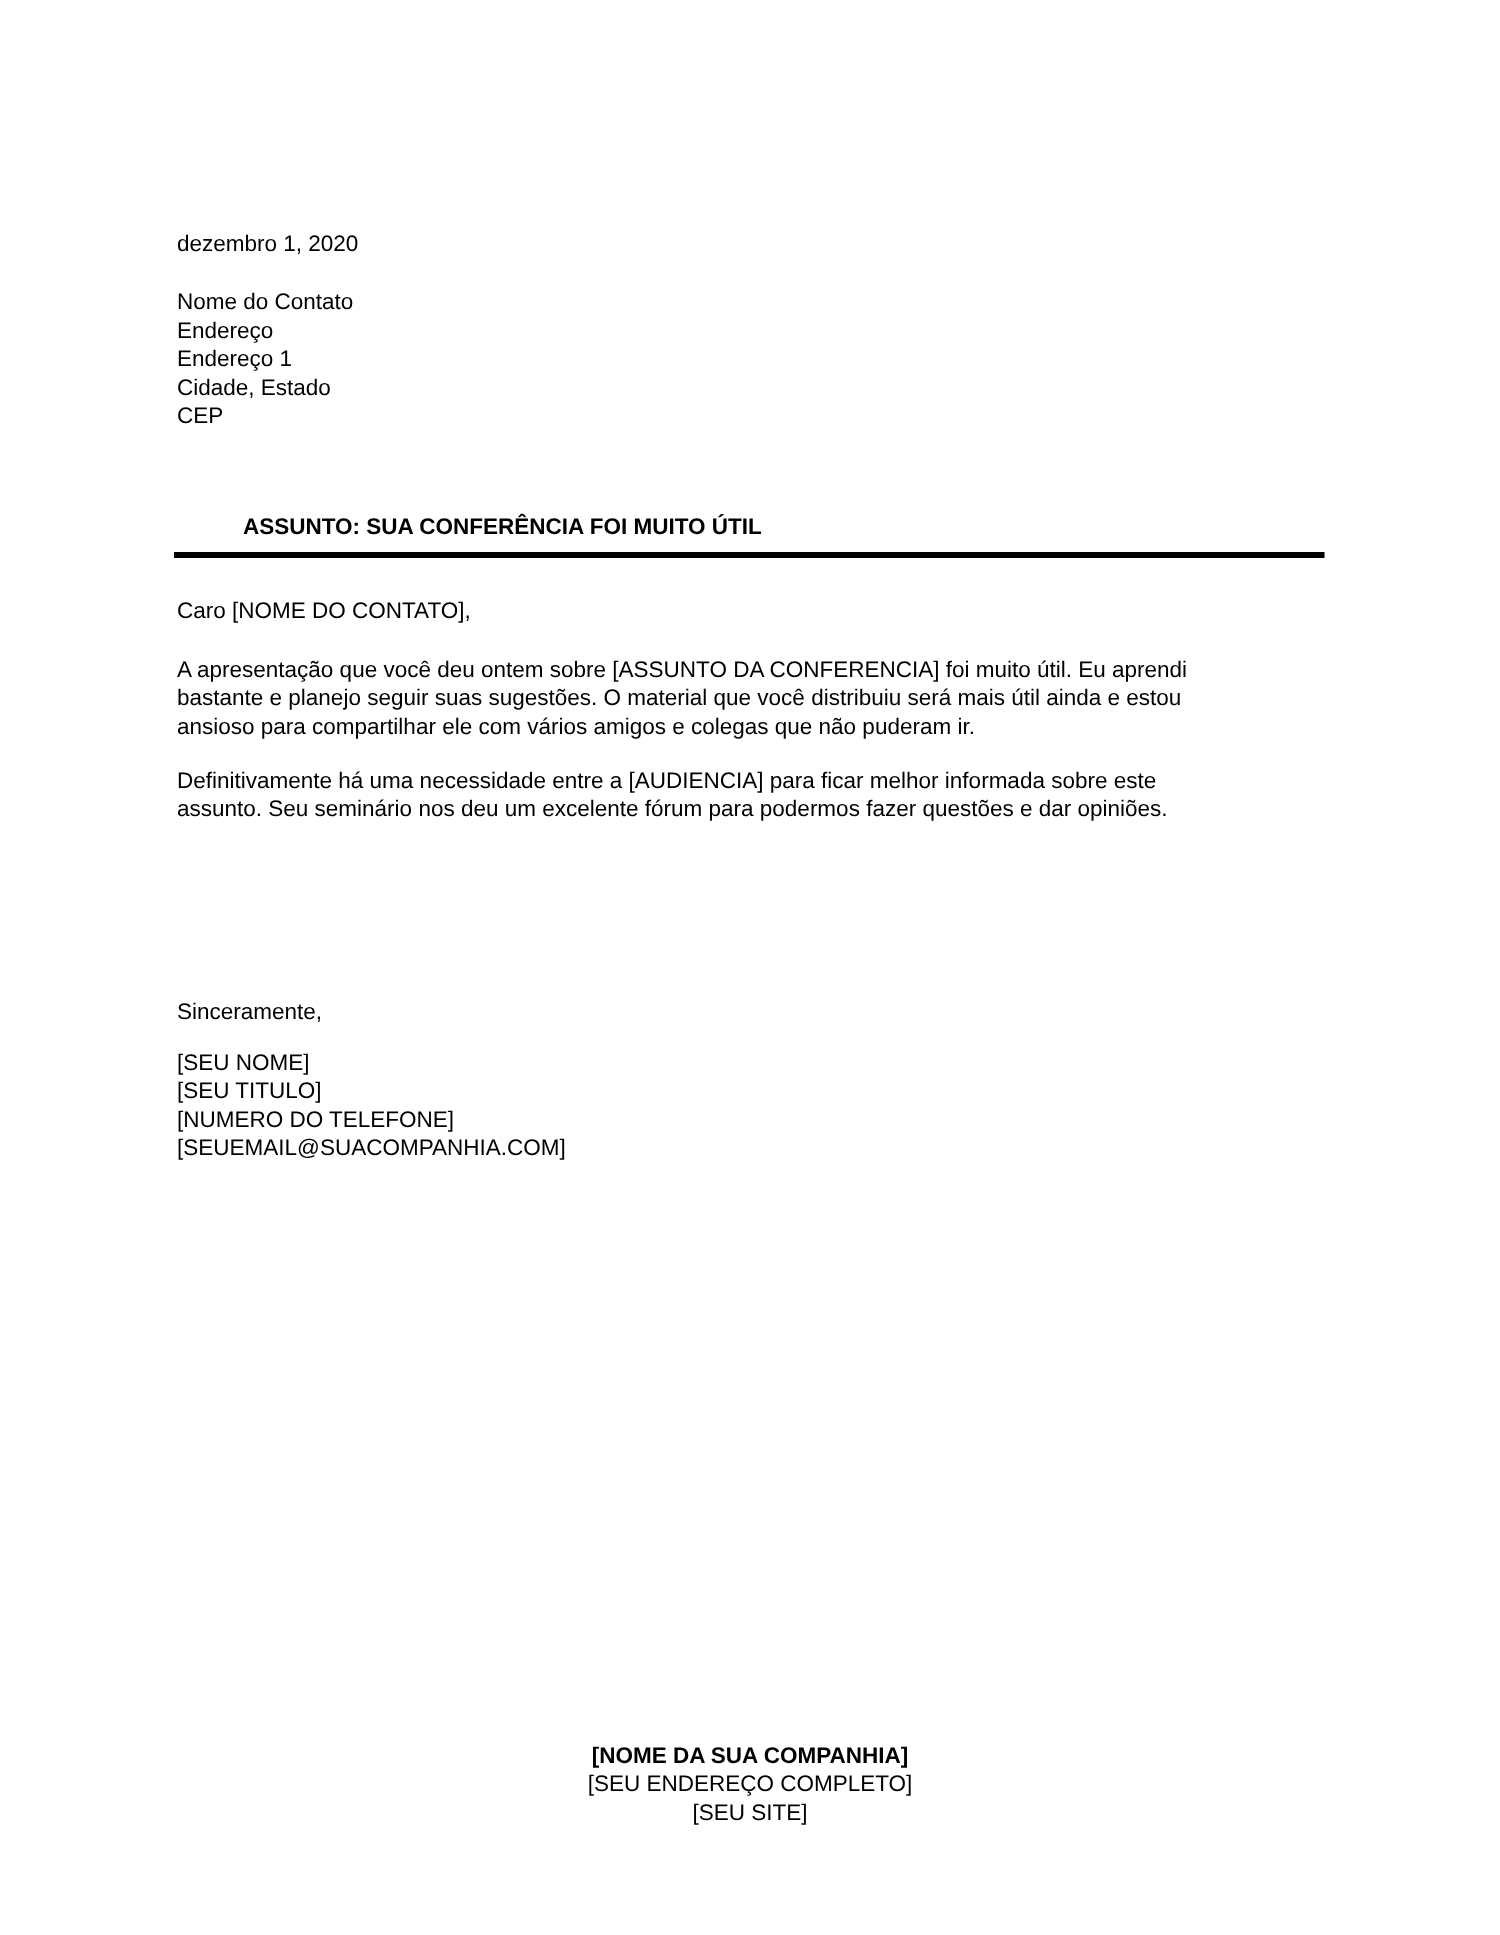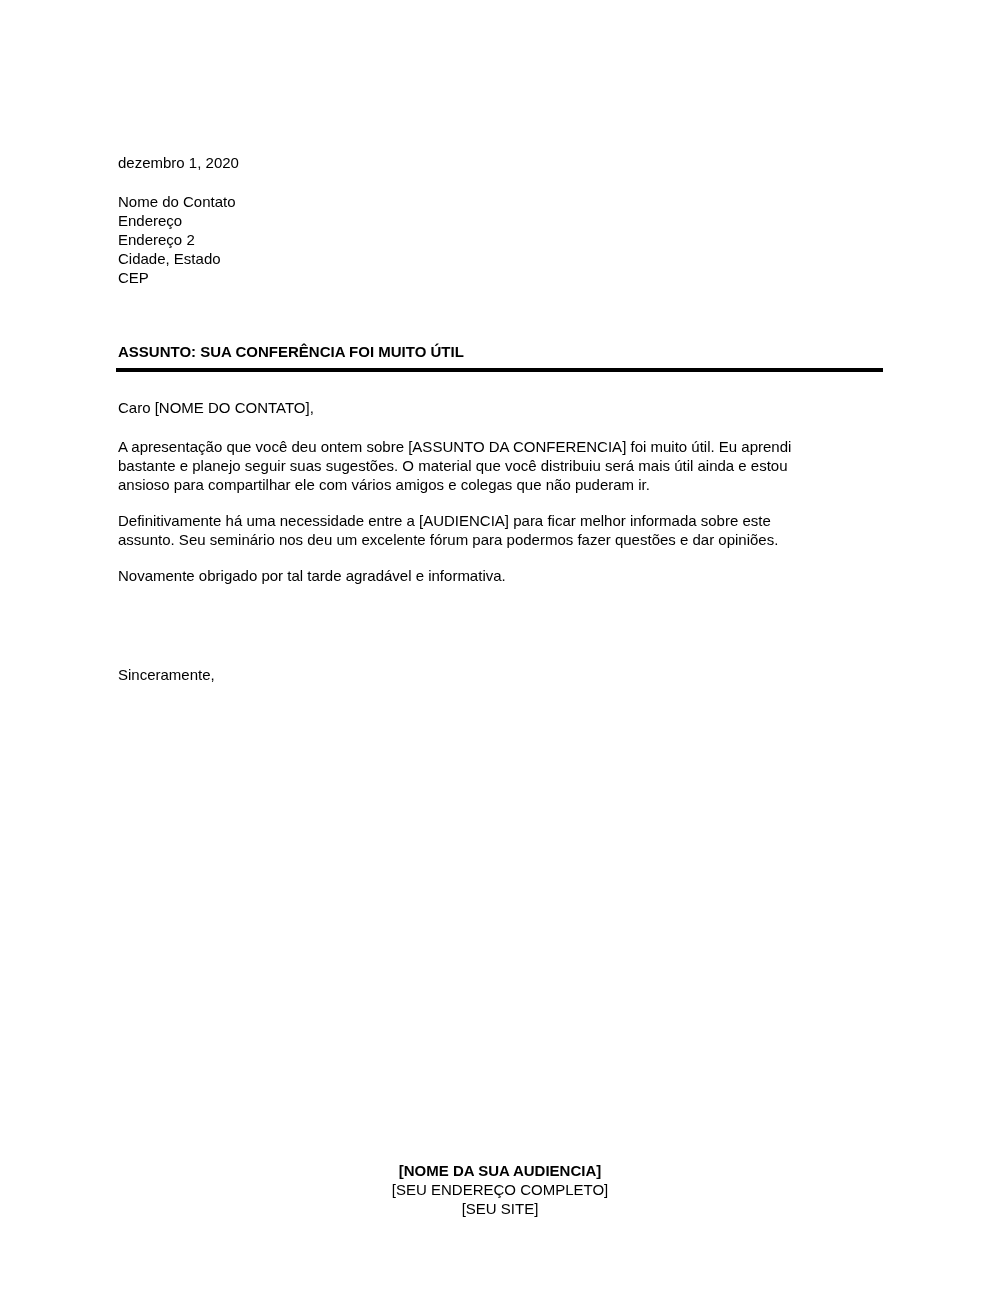--- a/index.html
+++ b/index.html
@@ -21,21 +21,21 @@
   .block {
     position: absolute;
     left: 118px;
     width: 766px;
   }
   .lines {
     white-space: pre-line;
   }
   .date-block      { top: 153px; }
   .recipient-block { top: 192px; }
-  .subject-block   { top: 342px; font-weight: bold; }
+  .subject-block   { top: 342px; font-weight: bold; margin-left: 44px; }
   .subject-rule    {
     position: absolute;
     left: 116px;
     top: 368px;
     width: 767px;
     height: 4px;
     background: #000000;
   }
   .salutation-block { top: 398px; }
   .para-1           { top: 437px; }
@@ -54,41 +54,44 @@
 </style>
 </head>
 <body>
 
 <div class="page">
 
   <div class="block date-block">dezembro 1, 2020</div>
 
   <div class="block recipient-block lines">Nome do Contato
 Endereço
-Endereço 2
+Endereço 1
 Cidade, Estado
 CEP</div>
 
   <div class="block subject-block">ASSUNTO: SUA CONFERÊNCIA FOI MUITO ÚTIL</div>
 
   <div class="subject-rule"></div>
 
   <div class="block salutation-block">Caro [NOME DO CONTATO],</div>
 
   <div class="block para-1 lines">A apresentação que você deu ontem sobre [ASSUNTO DA CONFERENCIA] foi muito útil. Eu aprendi
 bastante e planejo seguir suas sugestões. O material que você distribuiu será mais útil ainda e estou
 ansioso para compartilhar ele com vários amigos e colegas que não puderam ir.</div>
 
   <div class="block para-2 lines">Definitivamente há uma necessidade entre a [AUDIENCIA] para ficar melhor informada sobre este
 assunto. Seu seminário nos deu um excelente fórum para podermos fazer questões e dar opiniões.</div>
 
-  <div class="block para-3 lines">Novamente obrigado por tal tarde agradável e informativa.</div>
 
   <div class="block closing-block">Sinceramente,</div>
 
+  <div class="block signature-block lines">[SEU NOME]
+[SEU TITULO]
+[NUMERO DO TELEFONE]
+[SEUEMAIL@SUACOMPANHIA.COM]</div>
 
   <div class="page-footer">
-    <div class="footer-company">[NOME DA SUA AUDIENCIA]</div>
+    <div class="footer-company">[NOME DA SUA COMPANHIA]</div>
     <div>[SEU ENDEREÇO COMPLETO]</div>
     <div>[SEU SITE]</div>
   </div>
 
 </div>
 
 </body></html>

